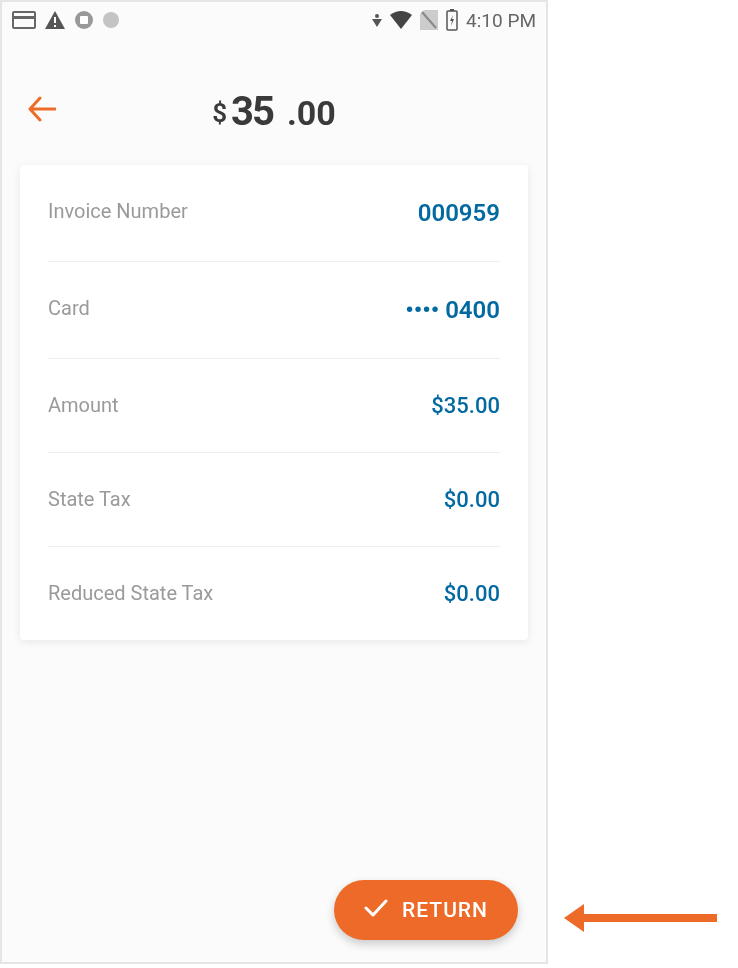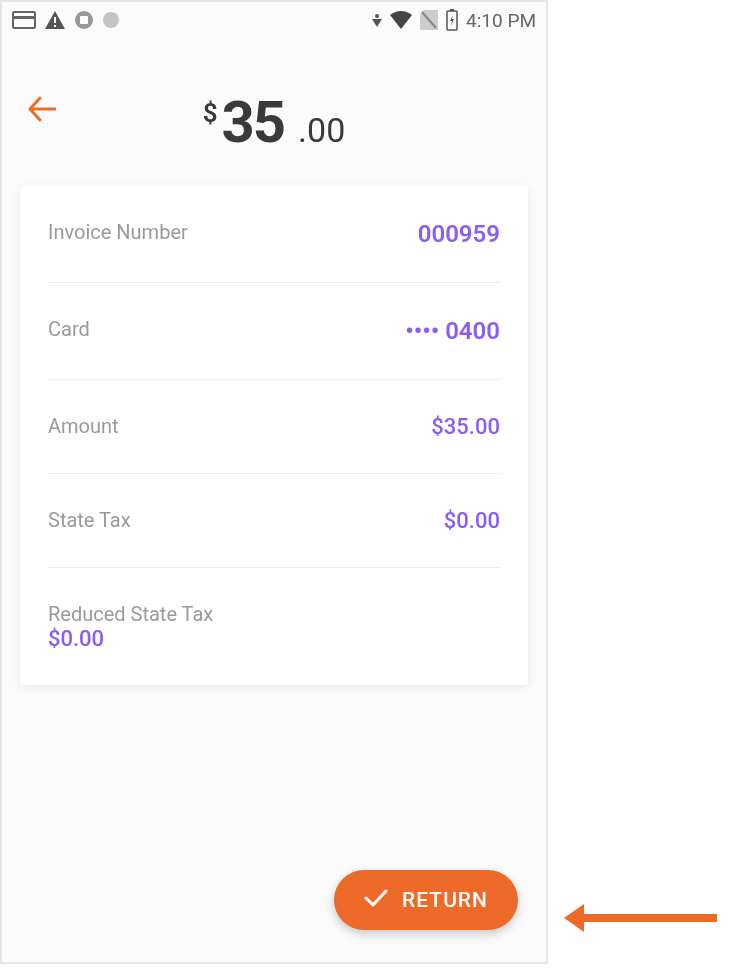--- a/index.html
+++ b/index.html
@@ -62,61 +62,61 @@
       color: #3a3a3a;
     }
     .dollar-sign {
       font-size: 26px;
       font-weight: 600;
       align-self: flex-start;
       margin-top: 10px;
       margin-right: 4px;
     }
     .amount-whole {
-      font-size: 58px;
+      font-size: 40px;
       font-weight: 700;
       letter-spacing: -2px;
     }
     .amount-cents {
       font-size: 34px;
-      font-weight: 400;
+      font-weight: 700;
       margin-left: 14px;
     }
     .card {
       background: #ffffff;
       margin: 0 18px;
       border-radius: 4px;
       box-shadow: 0 2px 8px rgba(0,0,0,0.08);
       padding: 0 28px;
     }
     .row {
       display: flex;
       justify-content: space-between;
       align-items: flex-start;
       padding: 34px 0;
       border-bottom: 1px solid #eeeeee;
     }
-    .row:last-child { border-bottom: none; flex-direction: column; }
+    .row:last-child { border-bottom: none; }
     .row .label {
       color: #9a9a9a;
       font-size: 20px;
       font-weight: 400;
     }
     .row .value {
-      color: #8b5cf6;
+      color: #0369a1;
       font-size: 22px;
       font-weight: 500;
     }
     .row .value.large {
       font-size: 24px;
       font-weight: 600;
     }
     .return-btn {
       position: absolute;
-      bottom: 32px;
+      bottom: 22px;
       right: 28px;
       background: #ed6a28;
       color: #fff;
       border-radius: 40px;
       padding: 18px 30px;
       display: flex;
       align-items: center;
       gap: 14px;
       font-size: 21px;
       font-weight: 500;

